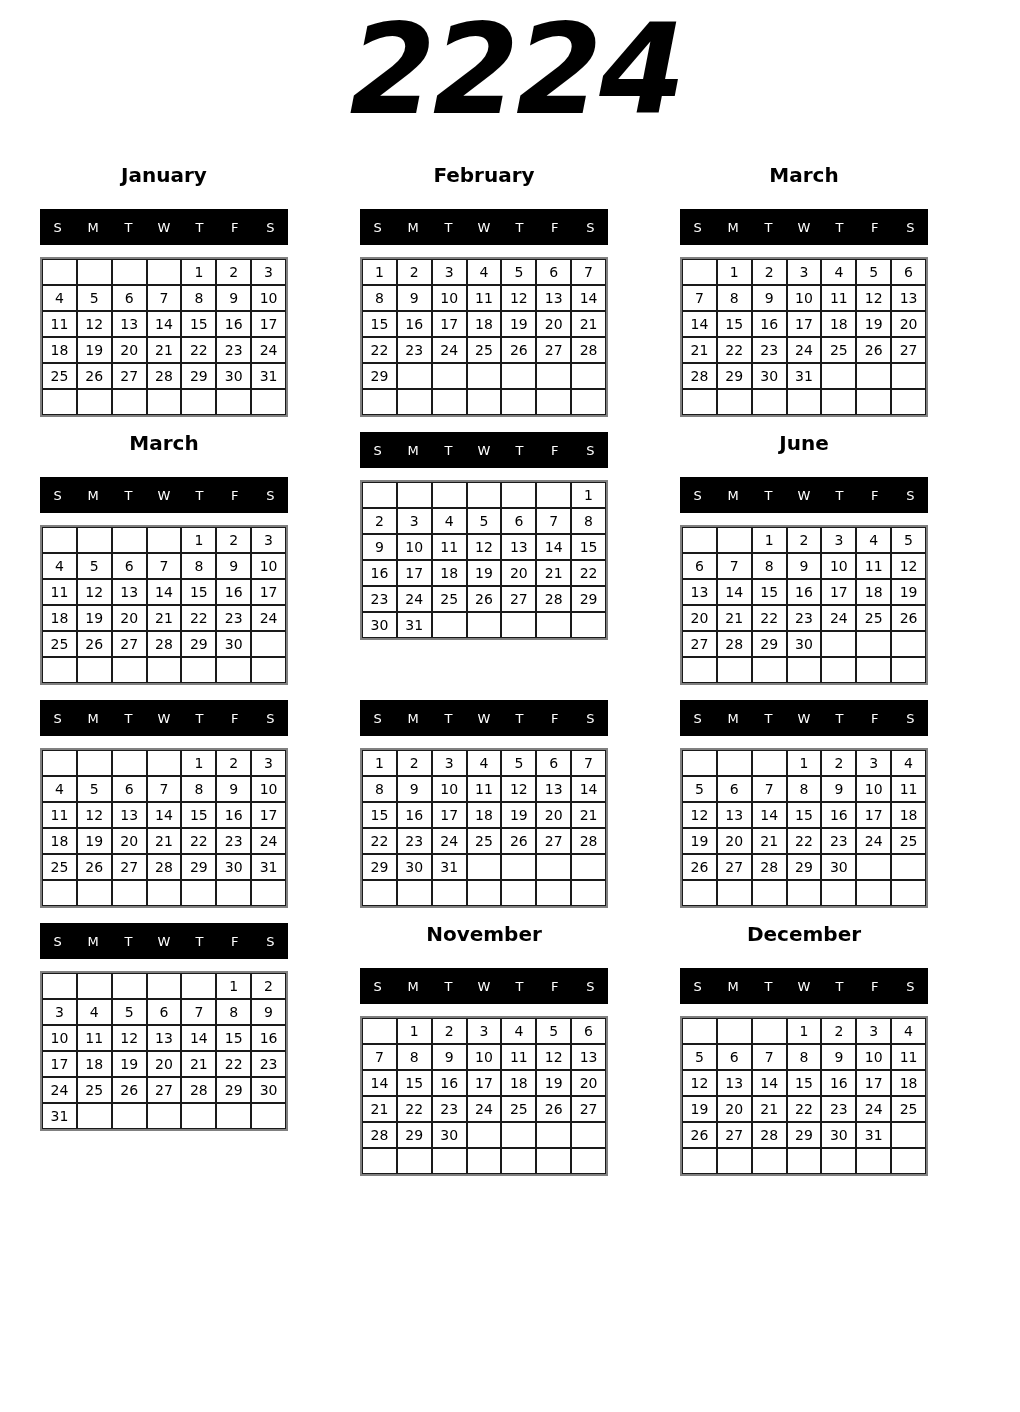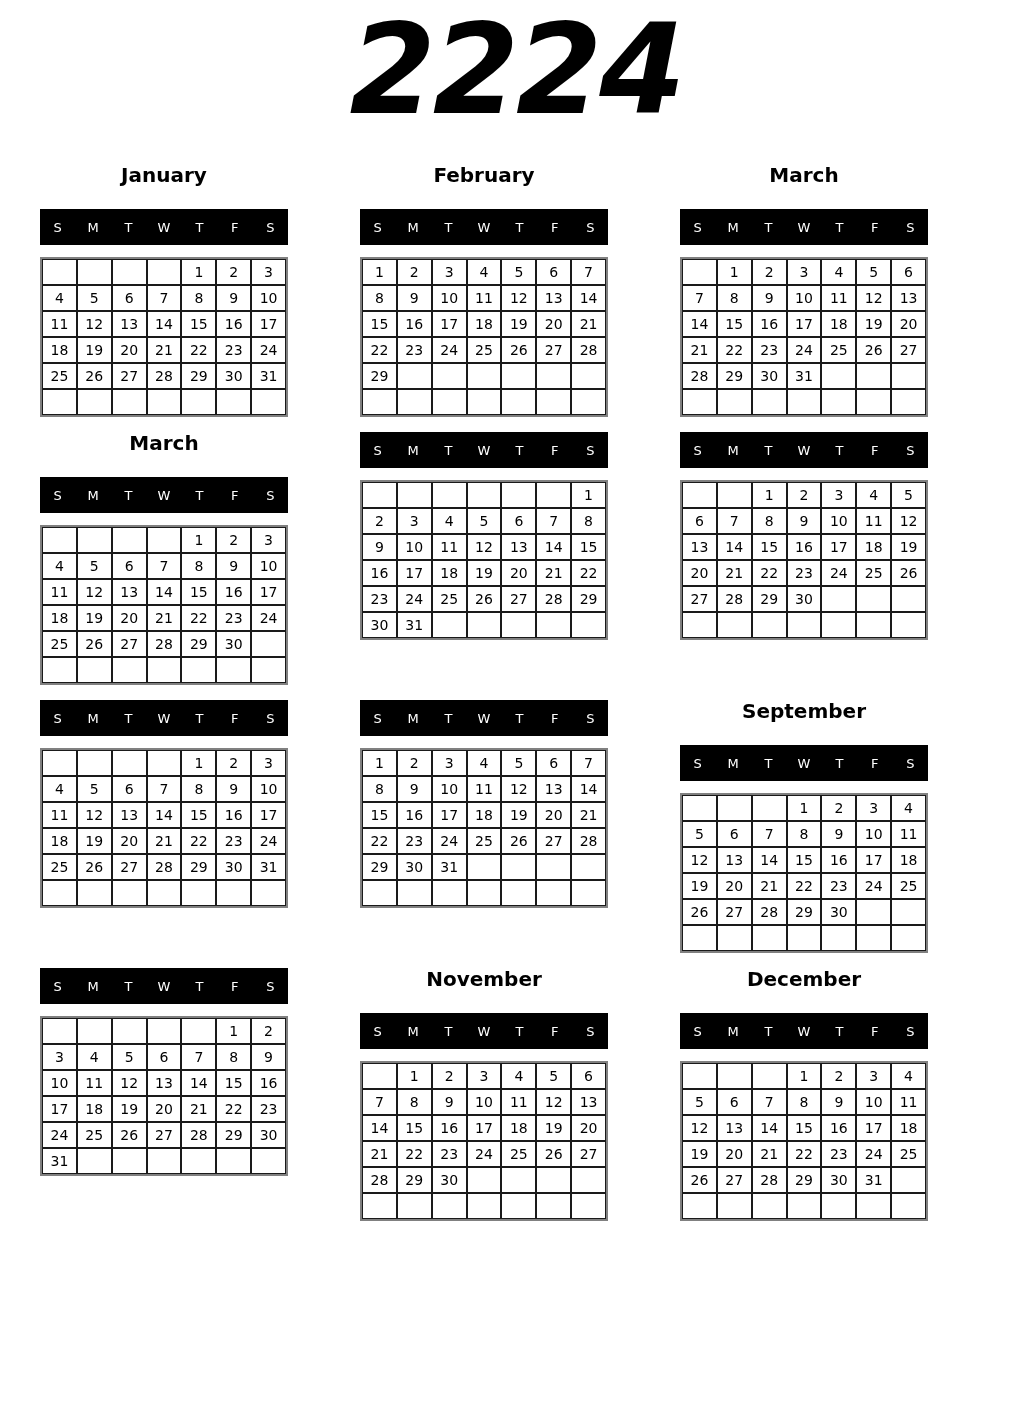--- a/index.html
+++ b/index.html
@@ -346,20 +346,21 @@
         <div class="date-cell">31</div>
         <div class="date-cell"></div>
         <div class="date-cell"></div>
         <div class="date-cell"></div>
         <div class="date-cell"></div>
         <div class="date-cell"></div>
       </div>
   </section>
 
   <section class="month">
+    <h2 class="month-title">June</h2>
     <div class="dow-bar">
         <span class="dow-cell">S</span>
         <span class="dow-cell">M</span>
         <span class="dow-cell">T</span>
         <span class="dow-cell">W</span>
         <span class="dow-cell">T</span>
         <span class="dow-cell">F</span>
         <span class="dow-cell">S</span>
       </div>
     <div class="date-grid">
@@ -514,21 +515,20 @@
         <div class="date-cell"></div>
         <div class="date-cell"></div>
         <div class="date-cell"></div>
         <div class="date-cell"></div>
         <div class="date-cell"></div>
         <div class="date-cell"></div>
       </div>
   </section>
 
   <section class="month">
-    <h2 class="month-title">September</h2>
     <div class="dow-bar">
         <span class="dow-cell">S</span>
         <span class="dow-cell">M</span>
         <span class="dow-cell">T</span>
         <span class="dow-cell">W</span>
         <span class="dow-cell">T</span>
         <span class="dow-cell">F</span>
         <span class="dow-cell">S</span>
       </div>
     <div class="date-grid">

